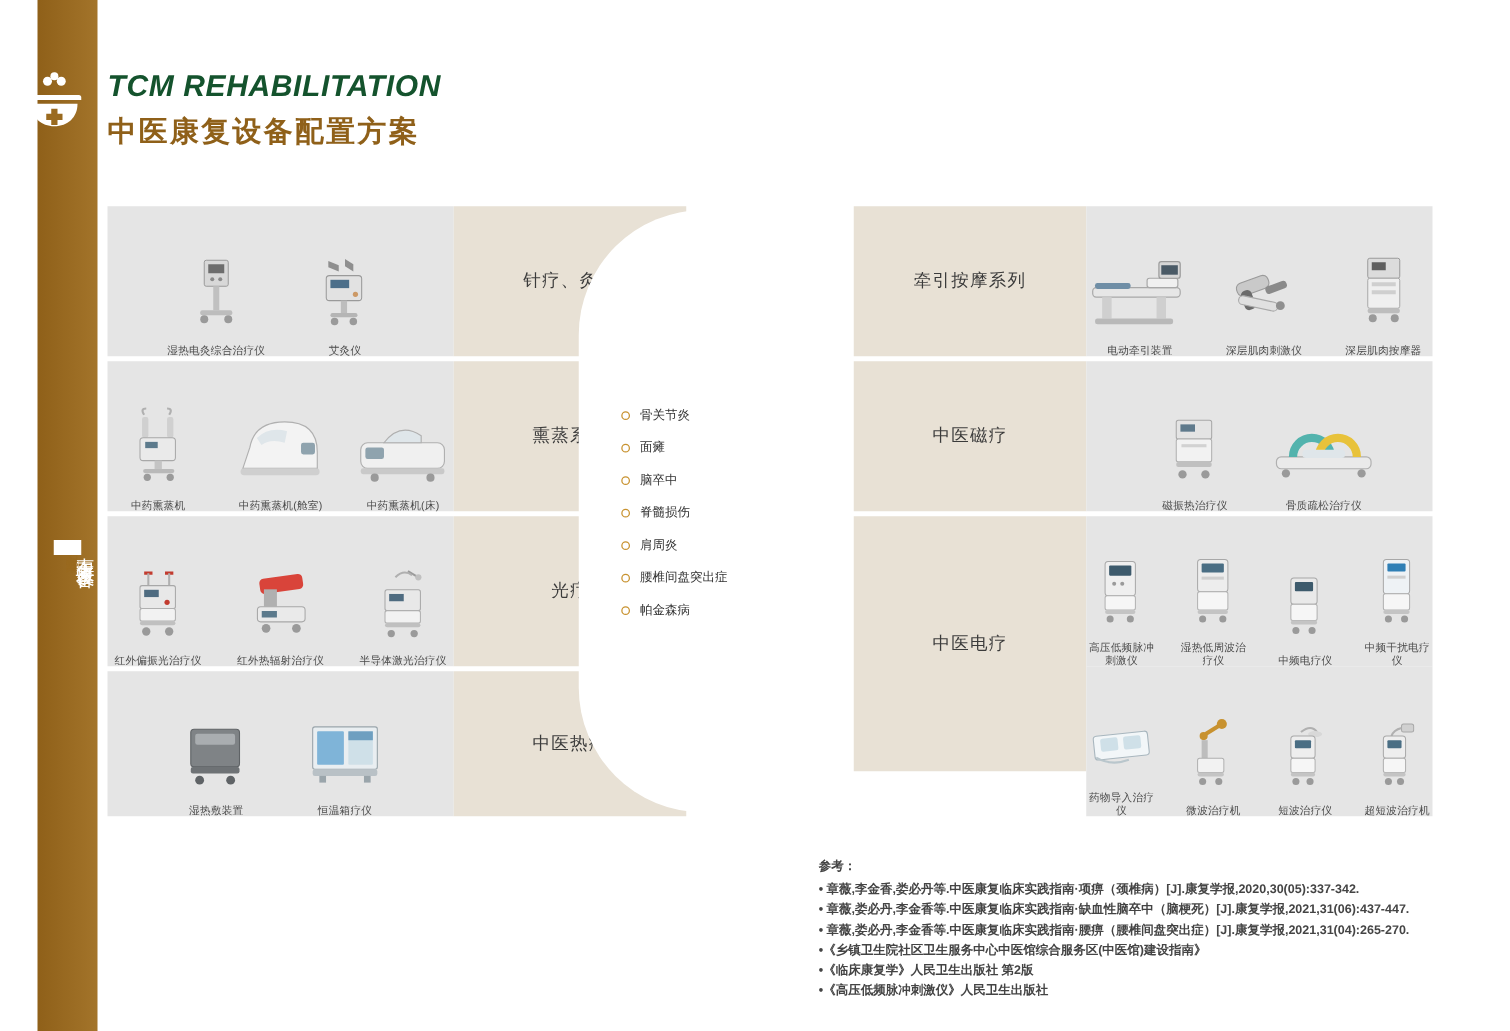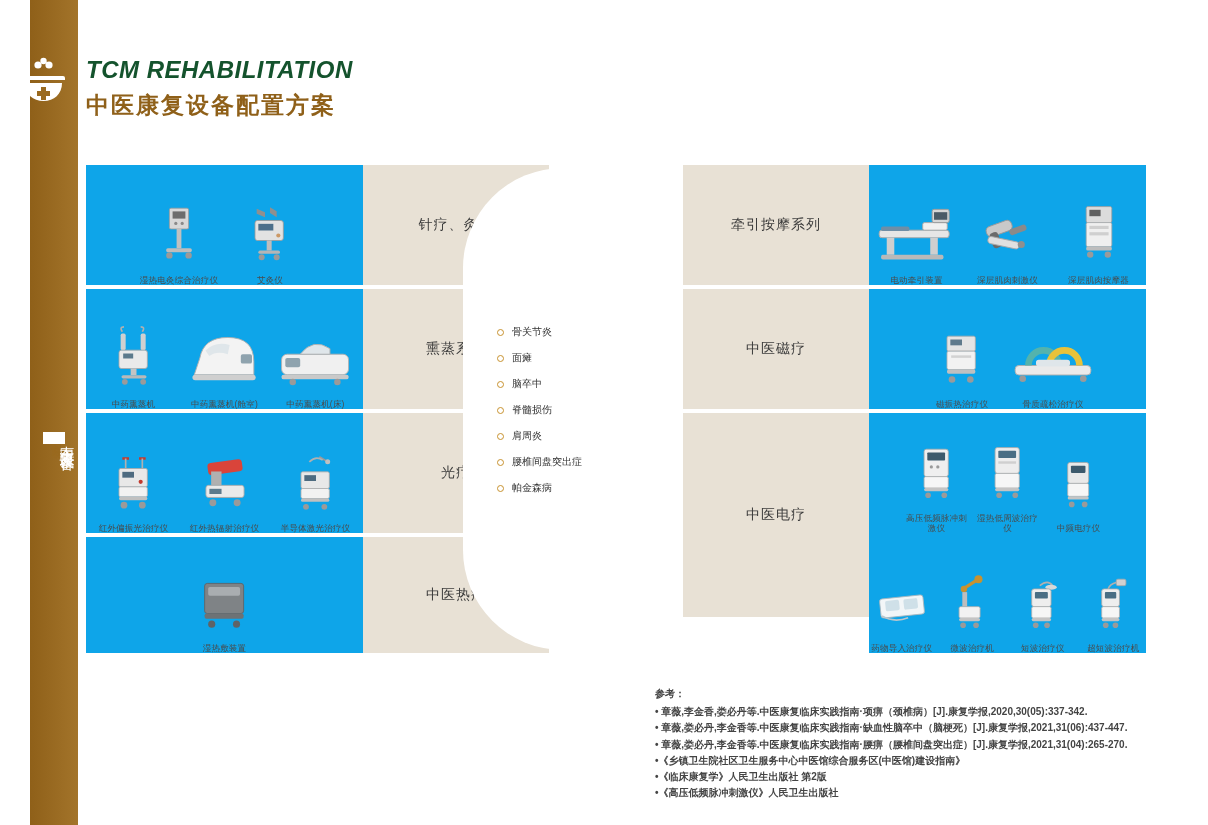--- a/index.html
+++ b/index.html
@@ -50,23 +50,23 @@
   .cell {
     position: absolute;
     background: #f3f1ec;
   }
   .cat {
     background: #e8e1d5;
     display: flex; align-items: center; justify-content: center;
     font-size: 14px; color: #3b3b3b; letter-spacing: 1px;
   }
   .items {
-    background: #0ea5e9;
+    background: #e5e5e5;
     display: flex; align-items: flex-end; justify-content: center;
-    gap: 5px;
+    gap: 17px;
   }
   .item {
     width: 86px; display: flex; flex-direction: column; align-items: center;
   }
   .item .pic { height: 74px; display: flex; align-items: flex-end; justify-content: center; }
   .item .cap {
     margin-top: 7px; font-size: 8.5px; color: #4a4a4a; text-align: center;
     line-height: 1.2; letter-spacing: 0.2px;
   }
   
@@ -375,20 +375,34 @@
           <rect x="12" y="14" width="26" height="26" rx="3" fill="#e9e9e9" stroke="#a8a8a8"></rect>
           <rect x="16" y="18" width="18" height="9" rx="1" fill="#3d5a6c"></rect>
           <rect x="12" y="40" width="26" height="16" rx="2" fill="#f6f6f6" stroke="#b0b0b0"></rect>
           <rect x="12" y="56" width="26" height="4" rx="2" fill="#c4c4c4"></rect>
           <circle cx="17" cy="66" r="3.5" fill="#9a9a9a"></circle>
             <circle cx="33" cy="66" r="3.5" fill="#9a9a9a"></circle>
         </svg>
       </div>
       <div class="cap">中频电疗仪</div>
     </div>
+    <div class="item" style="width:66px">
+      <div class="pic">
+        <svg viewBox="0 0 52 74" width="42" height="70">
+          <rect x="12" y="8" width="26" height="34" rx="3" fill="#eef2f5" stroke="#a8a8a8"></rect>
+          <rect x="16" y="12" width="18" height="8" rx="1" fill="#2f7fb5"></rect>
+          <rect x="16" y="24" width="18" height="3" fill="#cfcfcf"></rect>
+          <rect x="12" y="42" width="26" height="16" rx="2" fill="#f6f6f6" stroke="#b0b0b0"></rect>
+          <rect x="12" y="58" width="26" height="4" rx="2" fill="#c4c4c4"></rect>
+          <circle cx="17" cy="67" r="3.5" fill="#9a9a9a"></circle>
+            <circle cx="33" cy="67" r="3.5" fill="#9a9a9a"></circle>
+        </svg>
+      </div>
+      <div class="cap">中频干扰电疗仪</div>
+    </div>
   </div>
   <div class="cell items" style="left:783px; top:368px; width:277px; height:120px;">
     <div class="item" style="width:66px">
       <div class="pic">
         <svg viewBox="0 0 62 74" width="54" height="66">
           <rect x="6" y="30" width="50" height="22" rx="3" fill="#f2f6f8" stroke="#a8b6be" transform="rotate(-6 31 41)"></rect>
           <rect x="12" y="34" width="16" height="12" rx="2" fill="#cfe0e8" transform="rotate(-6 20 40)"></rect>
           <rect x="33" y="32" width="16" height="12" rx="2" fill="#cfe0e8" transform="rotate(-6 41 38)"></rect>
           <path d="M8 52 q14 8 30 2" stroke="#b9c6cc" fill="none" stroke-width="2"></path>
         </svg>
@@ -447,20 +461,34 @@
       <div class="pic">
         <svg viewBox="0 0 70 74" width="62" height="68">
           <rect x="12" y="16" width="44" height="34" rx="3" fill="#7f8386" stroke="#5f6366"></rect>
           <rect x="16" y="20" width="36" height="10" rx="2" fill="#a9adb0"></rect>
           <rect x="12" y="50" width="44" height="6" rx="2" fill="#6e7275"></rect>
           <circle cx="20" cy="62" r="4" fill="#5f6366"></circle>
             <circle cx="48" cy="62" r="4" fill="#5f6366"></circle>
         </svg>
       </div>
       <div class="cap">湿热敷装置</div>
+    </div>
+    <div class="item">
+      <div class="pic">
+        <svg viewBox="0 0 74 74" width="66" height="68">
+          <rect x="8" y="14" width="58" height="38" rx="2" fill="#e9eef1" stroke="#9aa5ab"></rect>
+          <rect x="12" y="18" width="24" height="30" rx="1" fill="#7fb4d8"></rect>
+          <rect x="40" y="18" width="22" height="30" rx="1" fill="#cfe0e8"></rect>
+          <rect x="40" y="18" width="22" height="8" fill="#6e9fc0"></rect>
+          <rect x="8" y="52" width="58" height="6" rx="2" fill="#b9c1c6"></rect>
+          <rect x="14" y="58" width="6" height="6" fill="#9aa5ab"></rect>
+          <rect x="54" y="58" width="6" height="6" fill="#9aa5ab"></rect>
+        </svg>
+      </div>
+      <div class="cap">恒温箱疗仪</div>
     </div>
   </div>
   <div class="cell cat" style="left:277px; top:372px; width:186px; height:116px;">
     <span>中医热疗</span>
   </div>
 
 </div>
 
 <div class="capsule"></div>
 <div class="dis-list">

